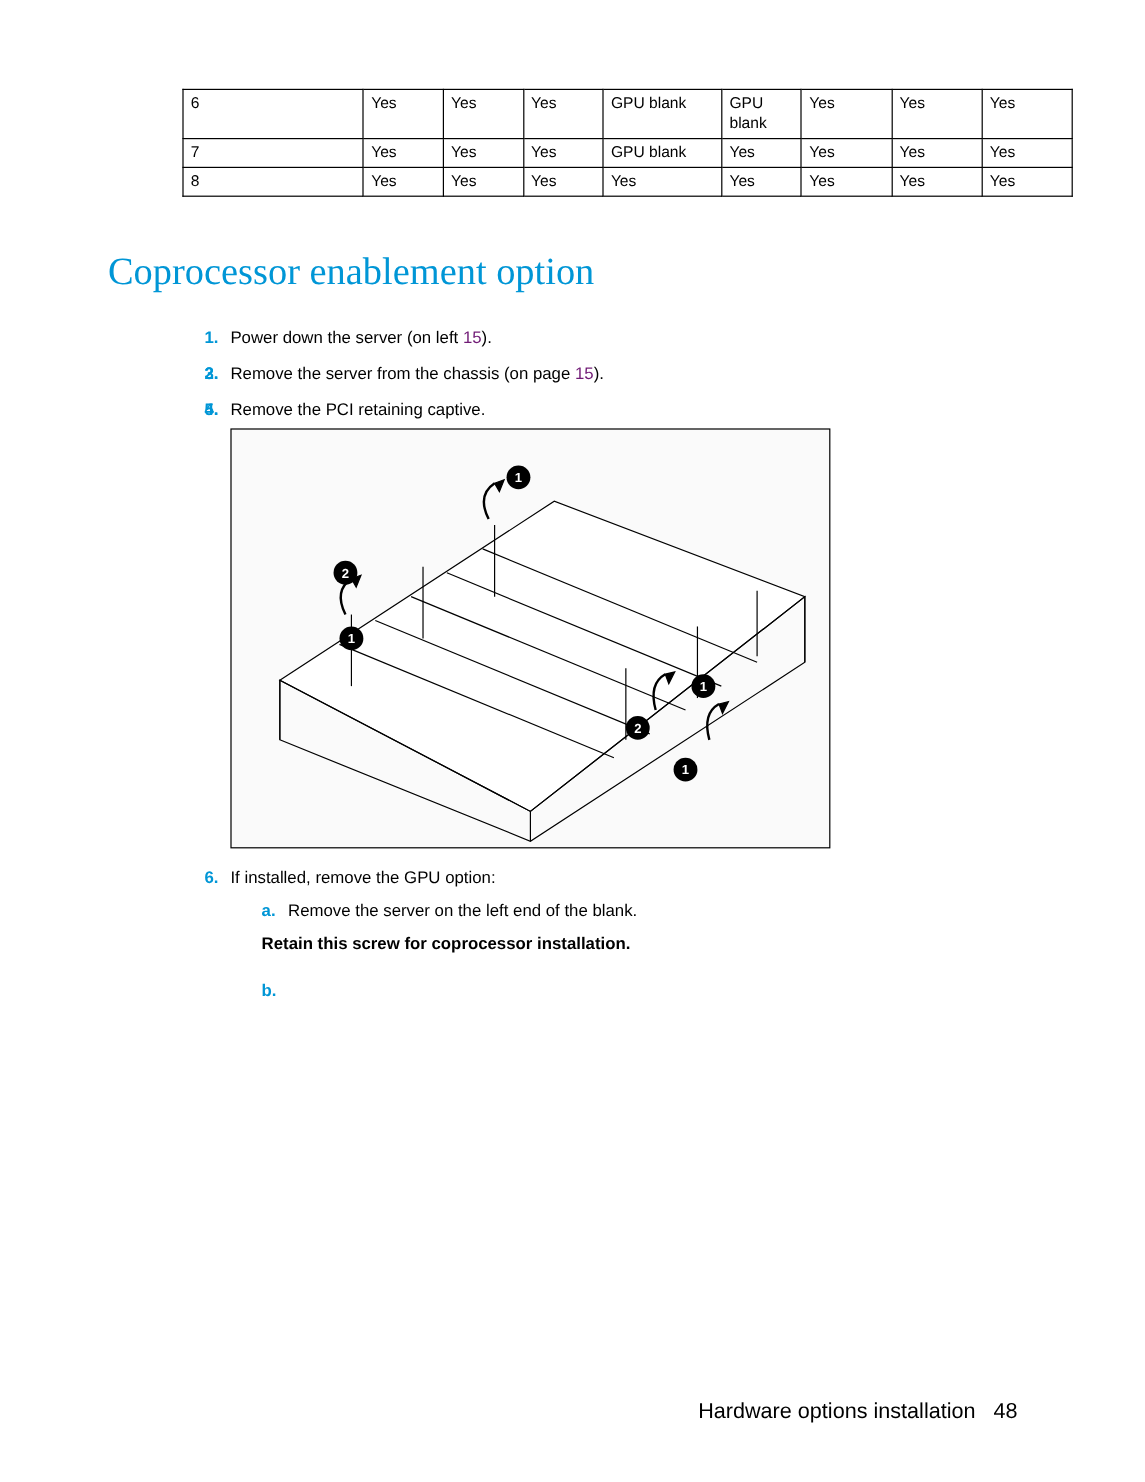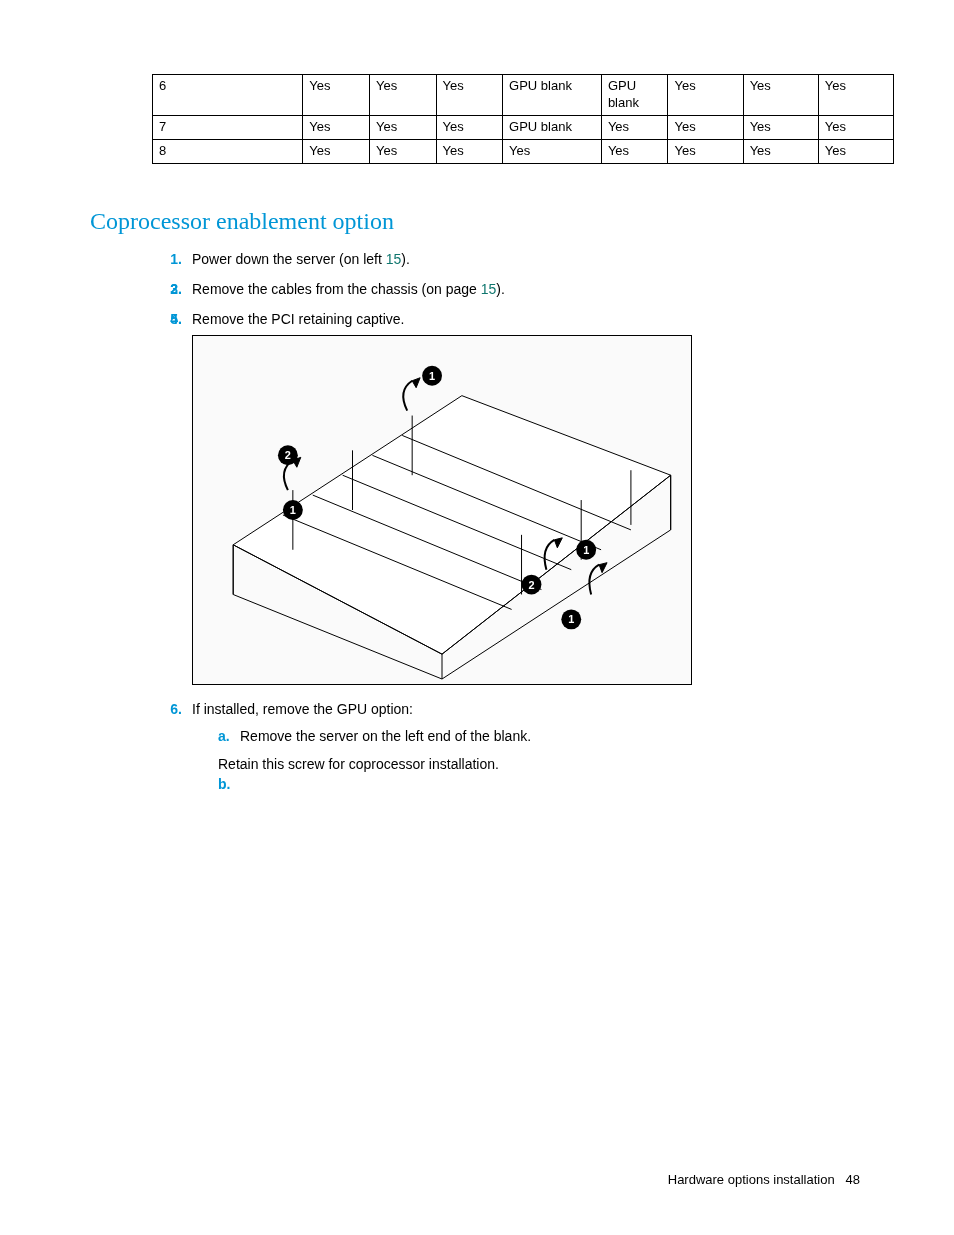--- a/index.html
+++ b/index.html
@@ -27,61 +27,61 @@
   td.c2 { width: 62px; }
   td.c3 { width: 62px; }
   td.c4 { width: 92px; }
   td.c5 { width: 62px; }
   td.c6 { width: 70px; }
   td.c7 { width: 70px; }
   td.c8 { width: 70px; }
   h1 {
     font-family: Georgia, "Times New Roman", serif;
     font-weight: normal;
-    font-size: 24px;
+    font-size: 32px;
     color: #0096d6;
-    margin-bottom: 14px;
+    margin-bottom: 26px;
   }
   ol.steps {
     list-style: none;
     padding-left: 62px;
   }
   ol.steps > li {
     position: relative;
     padding-left: 40px;
     margin-bottom: 10px;
     line-height: 1.45;
   }
   ol.steps > li .num {
     position: absolute;
     left: 0;
     top: 0;
     font-weight: bold;
     color: #0096d6;
     width: 30px;
     text-align: right;
   }
-  .link { color: #0f766e; text-align: right; }
+  .link { color: #701a75; text-align: right; }
   .diagram {
     margin: 6px 0 14px 0;
     width: 500px; height: 350px;
     border: 1px solid #000;
     background: #fafafa;
     display: flex; align-items: center; justify-content: center;
     position: relative; overflow: hidden;
   }
   .diagram svg { width: 100%; height: 100%; }
   ol.sub { list-style: none; padding-left: 26px; margin-top: 6px; }
   ol.sub li { position: relative; padding-left: 22px; margin-bottom: 8px; }
   ol.sub li .lett { position: absolute; left: 0; top: 0; font-weight: bold; color: #0096d6; }
-  .retain { padding-left: 0; margin-bottom: 0; }
+  .retain { padding-left: 0; margin-bottom: 19px; font-weight: bold; }
   .footer {
     position: absolute;
-    bottom: 48px; right: 94px;
-    font-size: 13px;
+    bottom: 48px; right: 106px;
+    font-size: 18px;
   }
 </style>
 </head>
 <body>
 
 <div class="table-wrap">
   <table>
     <tbody id="tbody">
         <tr>
           <td class="c0">6</td>
@@ -125,21 +125,21 @@
 <ol class="steps">
   <li>
     <span class="num">1.</span>
     <span><span>Power down the server (on left </span><span class="link">15</span><span>).</span></span>
   </li>
   <li>
     <span class="num">2.</span>
   </li>
   <li>
     <span class="num">3.</span>
-    <span><span>Remove the cables from the chassis (on page </span><span class="link">15</span><span>).</span></span>
+    <span><span>Remove the server from the chassis (on page </span><span class="link">15</span><span>).</span></span>
   </li>
   <li>
     <span class="num">4.</span>
   </li>
   <li>
     <span class="num">5.</span>
     <span>Remove the PCI retaining captive.</span>
     <div class="diagram">
       <svg viewBox="0 0 500 350">
         <g stroke="#000" stroke-width="1" fill="none">

